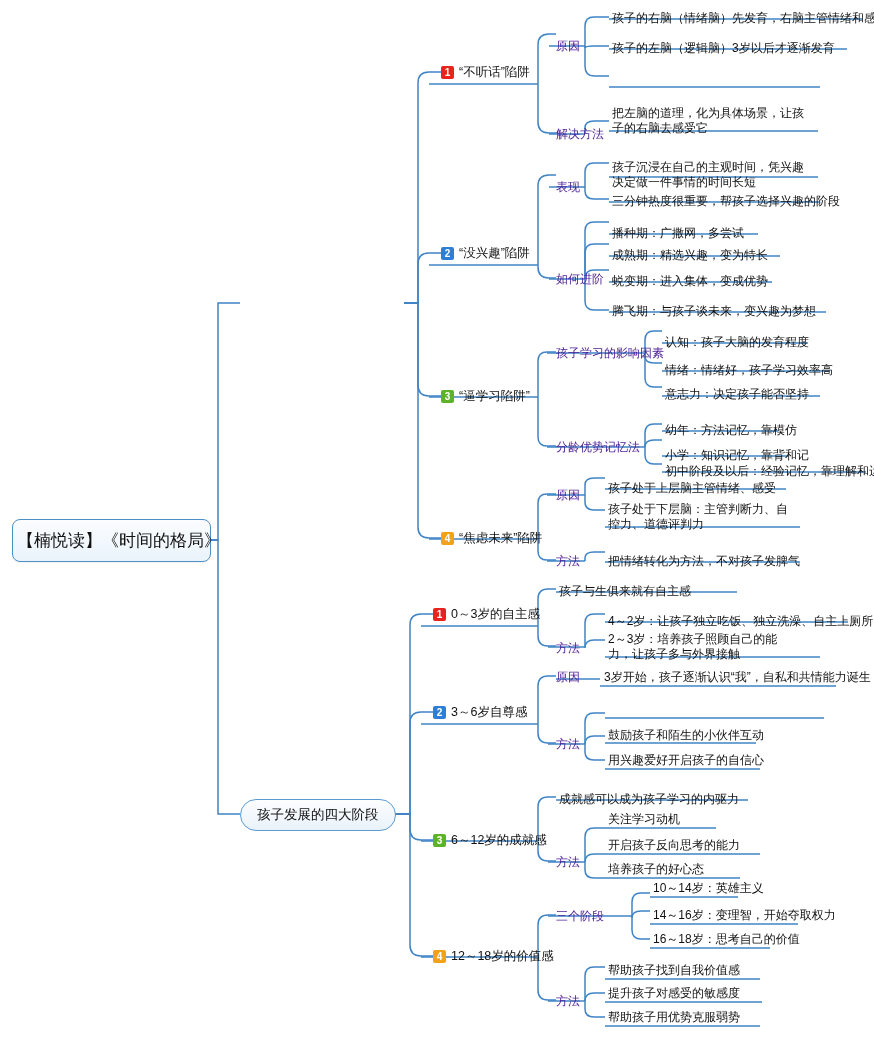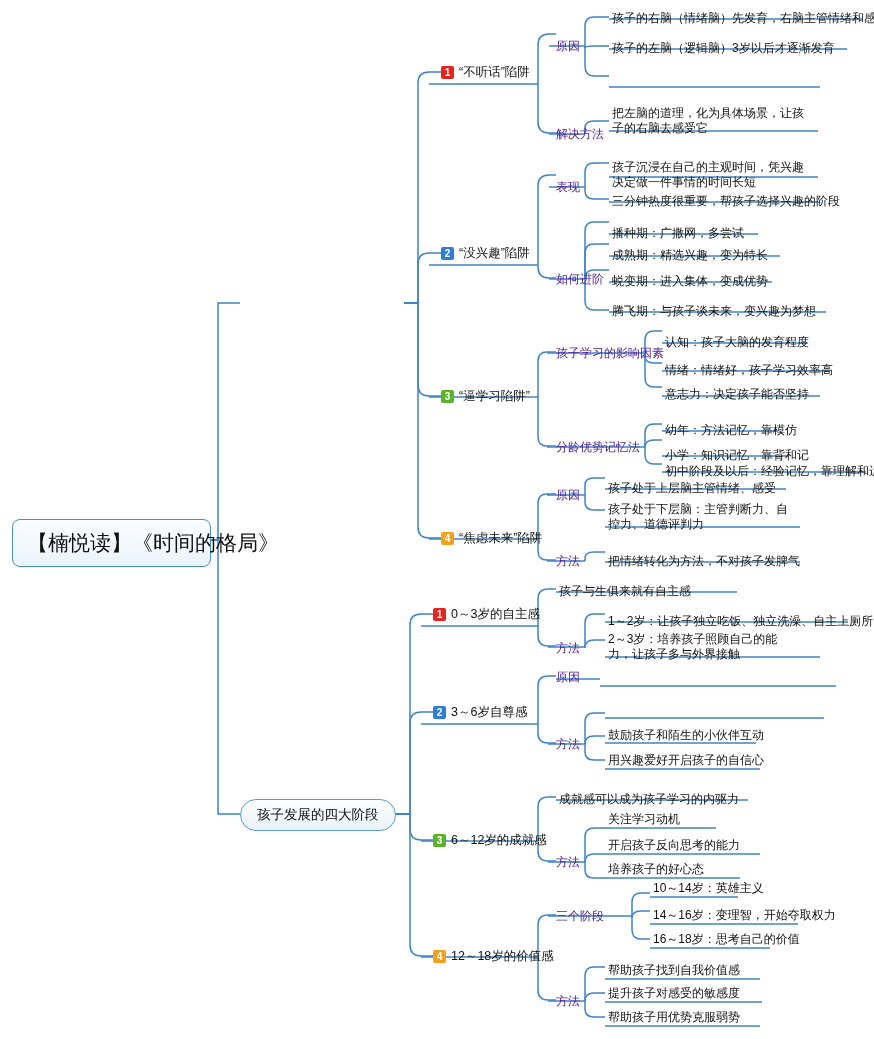--- a/index.html
+++ b/index.html
@@ -15,23 +15,23 @@
   #canvas { position:absolute; left:0; top:0; width:874px; height:1039px; }
   svg.lines { position:absolute; left:0; top:0; width:874px; height:1039px; pointer-events:none; }
 
   .node { position:absolute; white-space:nowrap; }
 
   
   .root {
     border:1px solid #4a90c4;
     border-radius:8px;
     background: linear-gradient(180deg,#fbfdff 0%, #eaf3fb 100%);
-    font-size:21px;
+    font-size:17px;
     color:#111;
-    padding:9px 14px;
+    padding:9px 4px;
     text-align:left;
     box-shadow: 0 1px 1px rgba(0,0,0,0.05);
   }
   
   .lvl2 {
     border:1px solid #5b9bd0;
     border-radius:999px;
     background: linear-gradient(180deg,#fcfeff 0%, #e9f2fa 100%);
     font-size:13.5px;
     padding:6px 16px;
@@ -306,33 +306,36 @@
     <span class="badge" style="background:#e8231e">1</span>
     <span>0～3岁的自主感</span>
   </div>
   <div class="node leaf" style="left:559px; top:584px;">
     <span>孩子与生俱来就有自主感</span>
   </div>
   <div class="node lvl4" style="left:556px; top:640px;">
     <span>方法</span>
   </div>
   <div class="node leaf" style="left:608px; top:614px;">
-    <span>1～2岁：让孩子独立吃饭、独立洗澡、自主上厕所</span>
+    <span>4～2岁：让孩子独立吃饭、独立洗澡、自主上厕所</span>
   </div>
   <div class="node leaf two" style="left:608px; top:632px; width:190px;">
     <span>2～3岁：培养孩子照顾自己的能力，让孩子多与外界接触</span>
   </div>
 
   <div class="node lvl3" style="left:433px; top:704px;">
     <span class="badge" style="background:#2e7fd4">2</span>
     <span>3～6岁自尊感</span>
   </div>
   <div class="node lvl4" style="left:556px; top:669px;">
     <span>原因</span>
   </div>
+  <div class="node leaf" style="left:604px; top:670px;">
+    <span>3岁开始，孩子逐渐认识“我”，自私和共情能力诞生</span>
+  </div>
   <div class="node lvl4" style="left:556px; top:736px;">
     <span>方法</span>
   </div>
   <div class="node leaf" style="left:608px; top:728px;">
     <span>鼓励孩子和陌生的小伙伴互动</span>
   </div>
   <div class="node leaf" style="left:608px; top:753px;">
     <span>用兴趣爱好开启孩子的自信心</span>
   </div>
 

